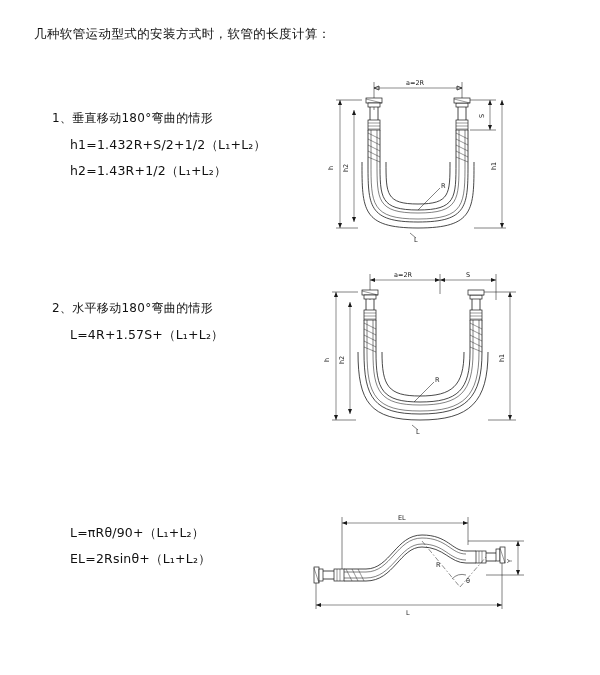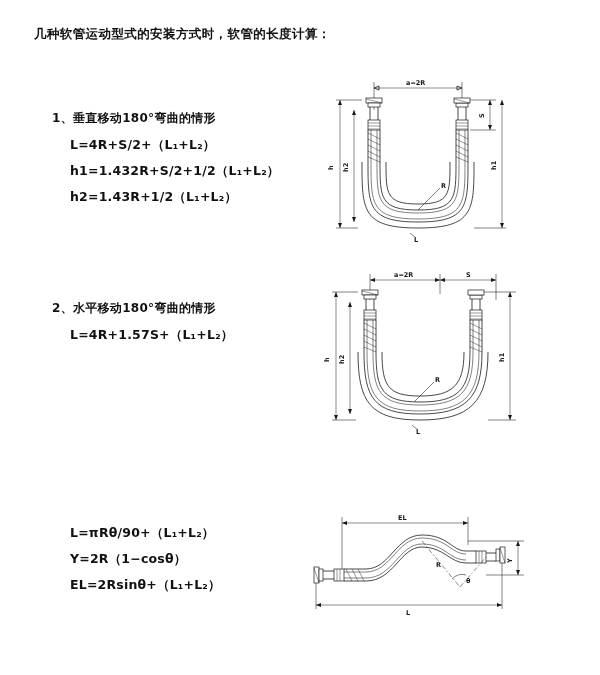--- a/index.html
+++ b/index.html
@@ -12,21 +12,20 @@
     height: 675px;
     position: relative;
     font-family: "DejaVu Sans", "Liberation Sans", sans-serif;
     color: #111;
     overflow: hidden;
   }
   .page {
     position: relative;
     width: 600px;
     height: 599px;
-    font-weight: bold;
   }
   .intro {
     position: absolute;
     left: 34px;
     top: 26px;
     font-size: 12.5px;
     letter-spacing: 0.4px;
     color: #111;
     white-space: nowrap;
   }
@@ -85,21 +84,20 @@
 </head>
 <body>
 
 <div class="page">
 
   <div class="intro">几种软管运动型式的安装方式时，软管的长度计算：</div>
 
   <div class="section sec1">
     <div class="sec-text">
       <div class="sec-title">1、垂直移动180°弯曲的情形</div>
-      <div class="formula">L=4R+S/2+（L₁+L₂）</div>
       <div class="formula">h1=1.432R+S/2+1/2（L₁+L₂）</div>
       <div class="formula">h2=1.43R+1/2（L₁+L₂）</div>
     </div>
 
     <div class="sec-figure">
       <svg width="280" height="200" viewBox="0 0 280 200">
 
         <line class="dimln" x1="64" y1="18" x2="152" y2="18"></line>
         <path class="ln" d="M64,18 l5,-2 l0,4 z" fill="#1a1a1a"></path>
         <path class="ln" d="M152,18 l-5,-2 l0,4 z" fill="#1a1a1a"></path>
@@ -298,21 +296,20 @@
 
         <text class="lbl" x="106" y="174">L</text>
         <line class="thin" x1="102" y1="165" x2="108" y2="170"></line>
       </svg>
     </div>
   </div>
 
   <div class="section sec3">
     <div class="sec-text">
       <div class="formula">L=πRθ/90+（L₁+L₂）</div>
-      <div class="formula">Y=2R（1−cosθ）</div>
       <div class="formula">EL=2Rsinθ+（L₁+L₂）</div>
     </div>
 
     <div class="sec-figure">
       <svg width="280" height="140" viewBox="0 0 280 140">
 
         <line class="dimln" x1="32" y1="18" x2="158" y2="18"></line>
         <path d="M32,18 l5,-2 l0,4 z" fill="#1a1a1a"></path>
         <path d="M158,18 l-5,-2 l0,4 z" fill="#1a1a1a"></path>
         <text class="lbl" x="88" y="15">EL</text>

